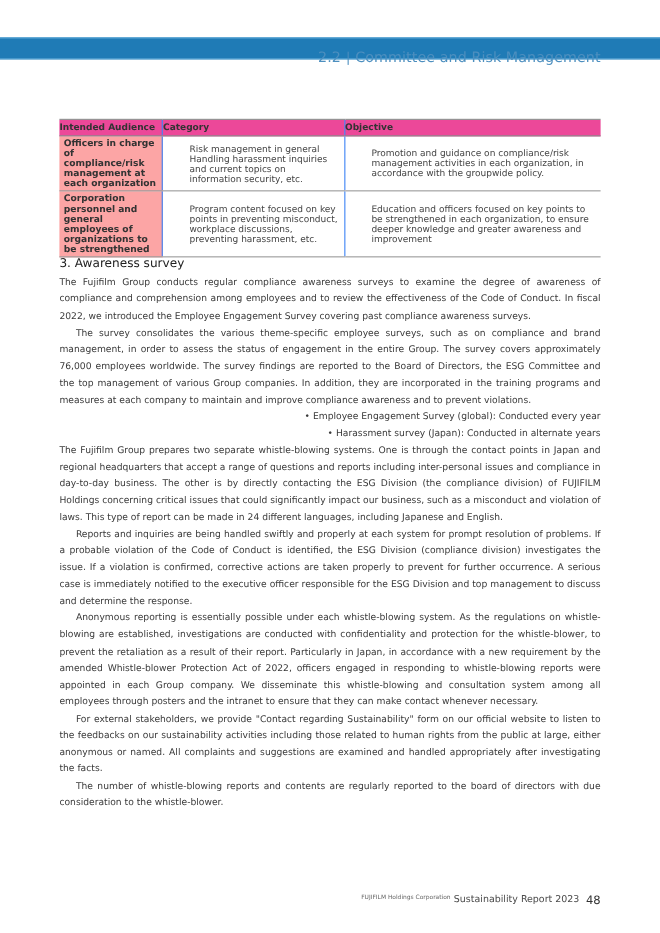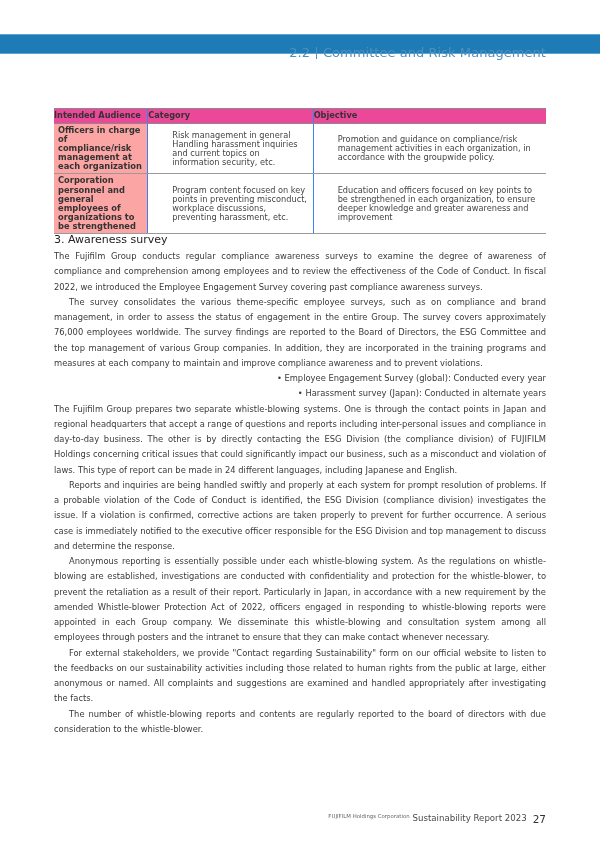--- a/index.html
+++ b/index.html
@@ -85,14 +85,14 @@
   <p>The Fujifilm Group prepares two separate whistle-blowing systems. One is through the contact points in Japan and regional headquarters that accept a range of questions and reports including inter-personal issues and compliance in day-to-day business. The other is by directly contacting the ESG Division (the compliance division) of FUJIFILM Holdings concerning critical issues that could significantly impact our business, such as a misconduct and violation of laws. This type of report can be made in 24 different languages, including Japanese and English.</p>
   <p class="ind">Reports and inquiries are being handled swiftly and properly at each system for prompt resolution of problems. If a probable violation of the Code of Conduct is identified, the ESG Division (compliance division) investigates the issue. If a violation is confirmed, corrective actions are taken properly to prevent for further occurrence. A serious case is immediately notified to the executive officer responsible for the ESG Division and top management to discuss and determine the response.</p>
   <p class="ind">Anonymous reporting is essentially possible under each whistle-blowing system. As the regulations on whistle-blowing are established, investigations are conducted with confidentiality and protection for the whistle-blower, to prevent the retaliation as a result of their report. Particularly in Japan, in accordance with a new requirement by the amended Whistle-blower Protection Act of 2022, officers engaged in responding to whistle-blowing reports were appointed in each Group company. We disseminate this whistle-blowing and consultation system among all employees through posters and the intranet to ensure that they can make contact whenever necessary.</p>
   <p class="ind">For external stakeholders, we provide "Contact regarding Sustainability" form on our official website to listen to the feedbacks on our sustainability activities including those related to human rights from the public at large, either anonymous or named. All complaints and suggestions are examined and handled appropriately after investigating the facts.</p>
   <p class="ind">The number of whistle-blowing reports and contents are regularly reported to the board of directors with due consideration to the whistle-blower.</p>
 </div>
 
 <div class="footer">
   <span class="corp">FUJIFILM Holdings Corporation</span>
   <span class="rep">Sustainability Report 2023</span>
-  <span class="pg">27</span>
+  <span class="pg">48</span>
 </div>
 
 </body></html>

